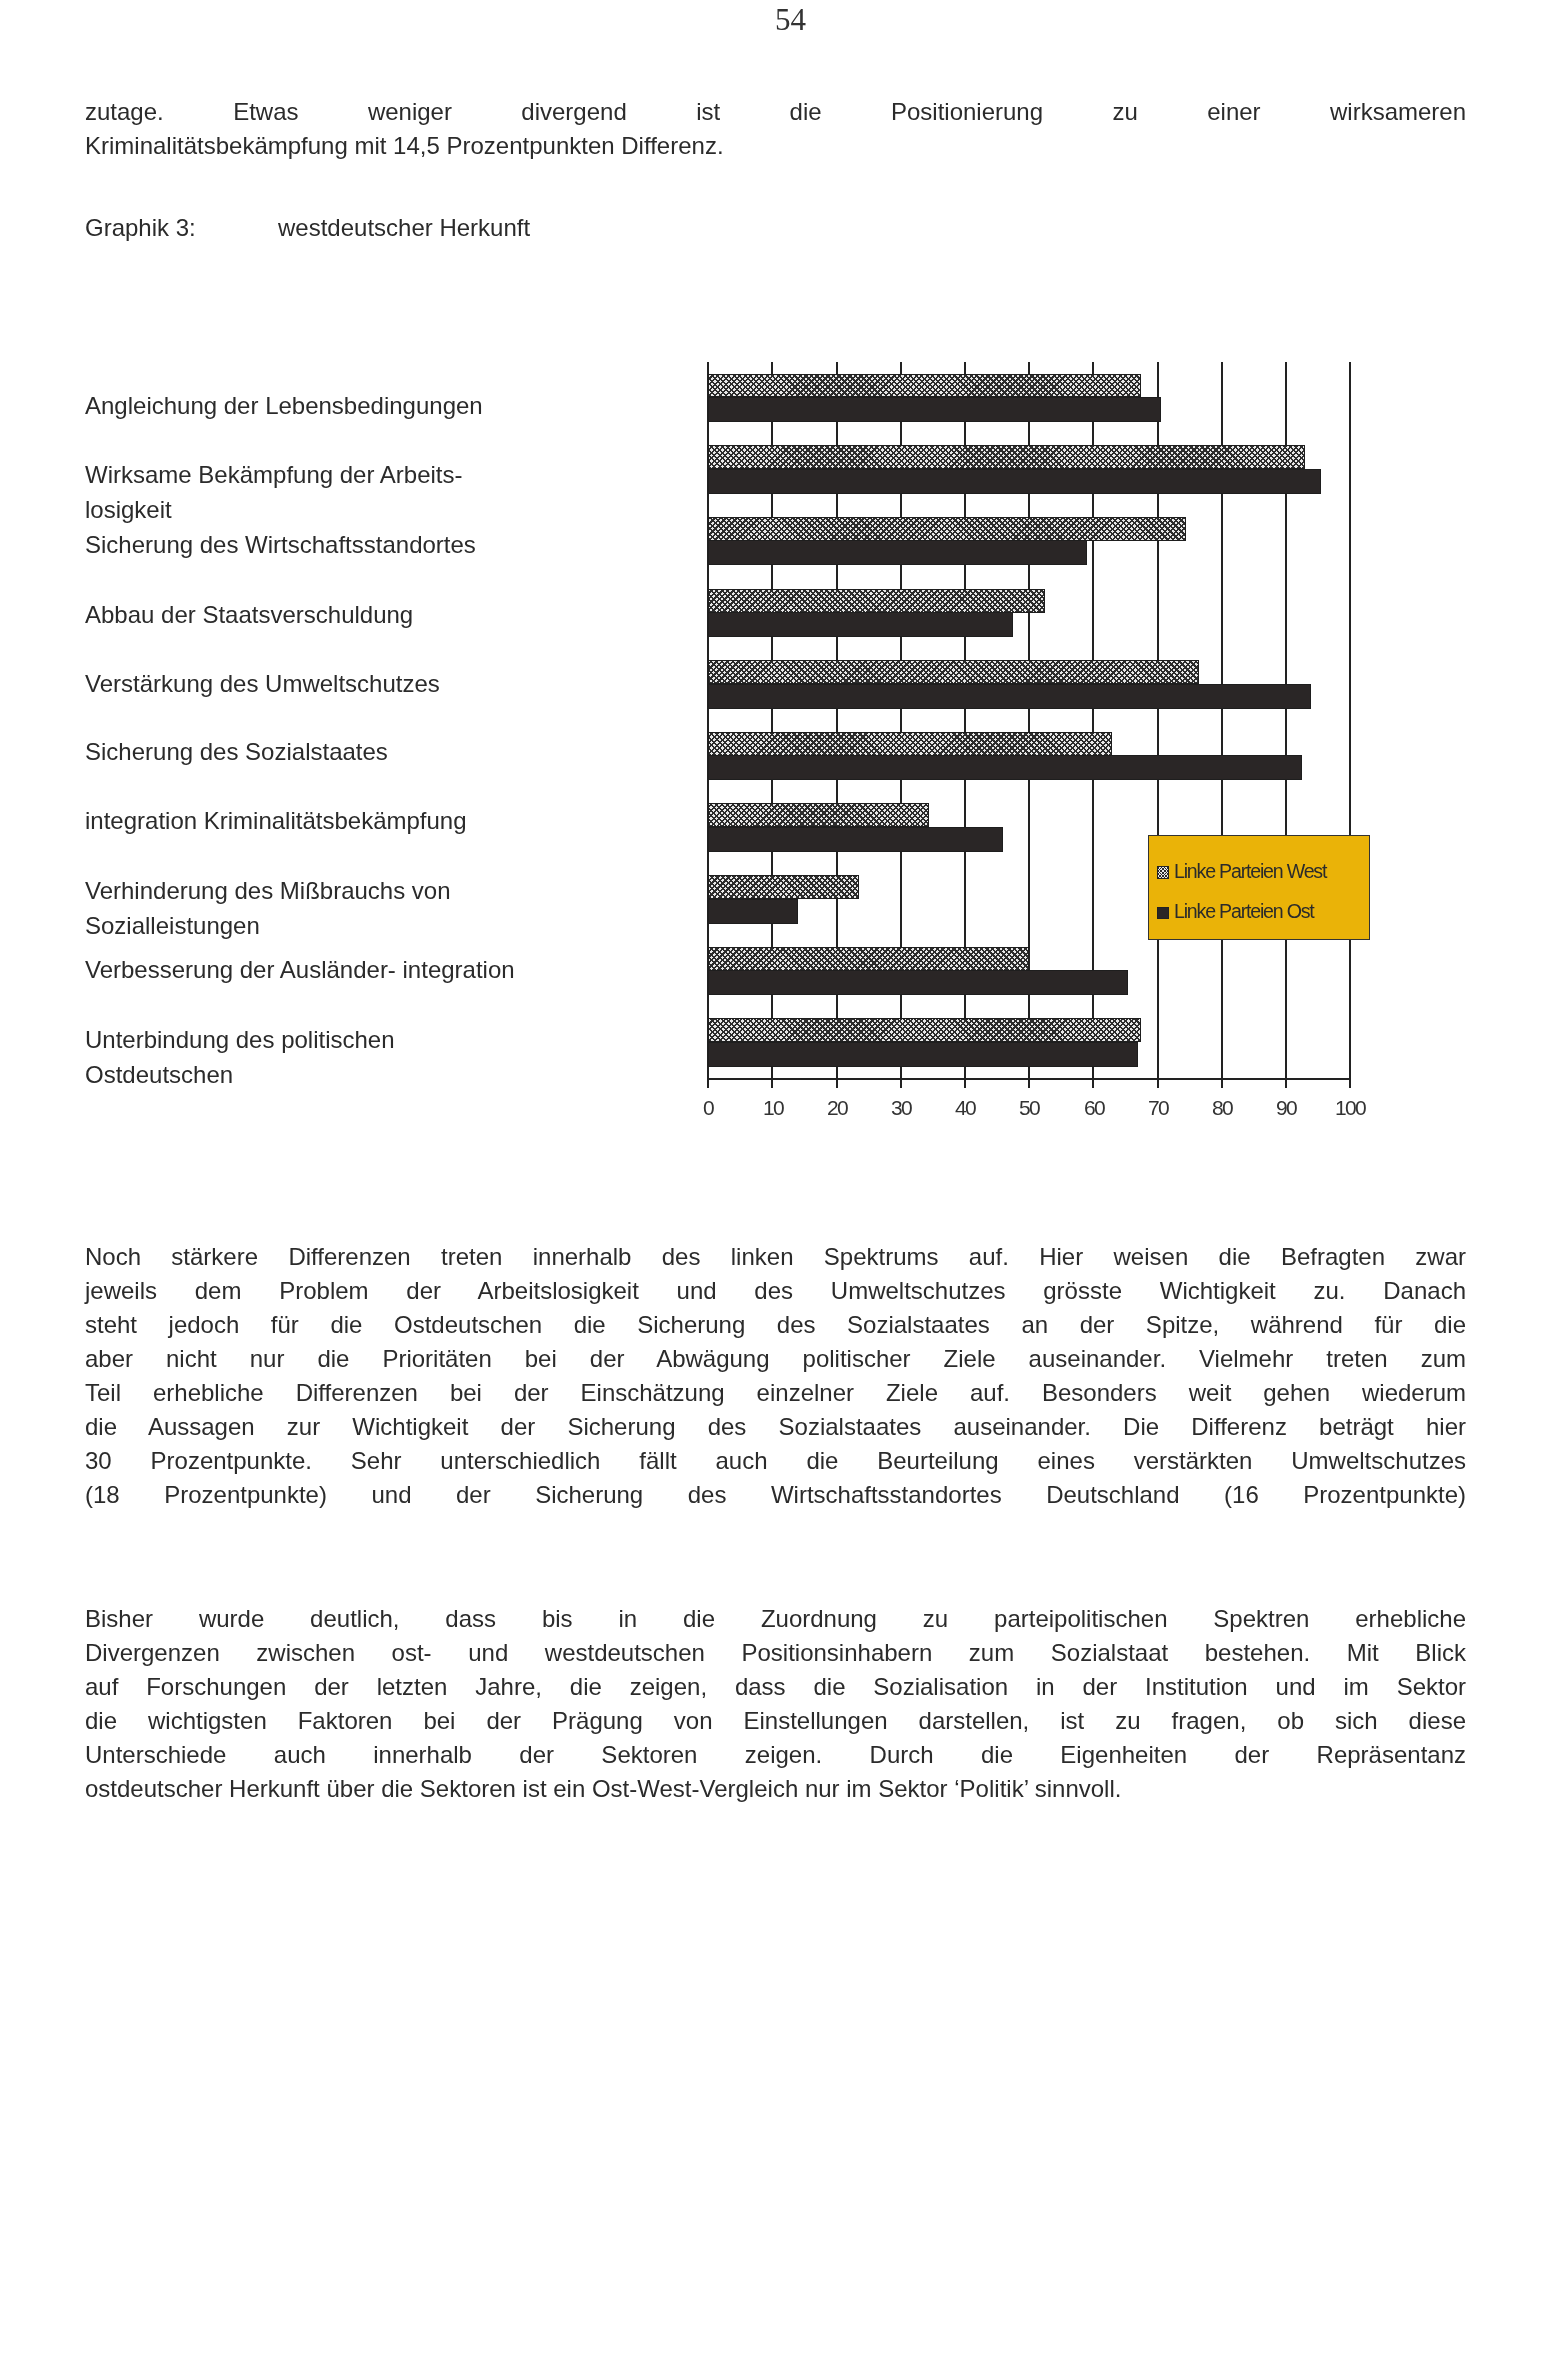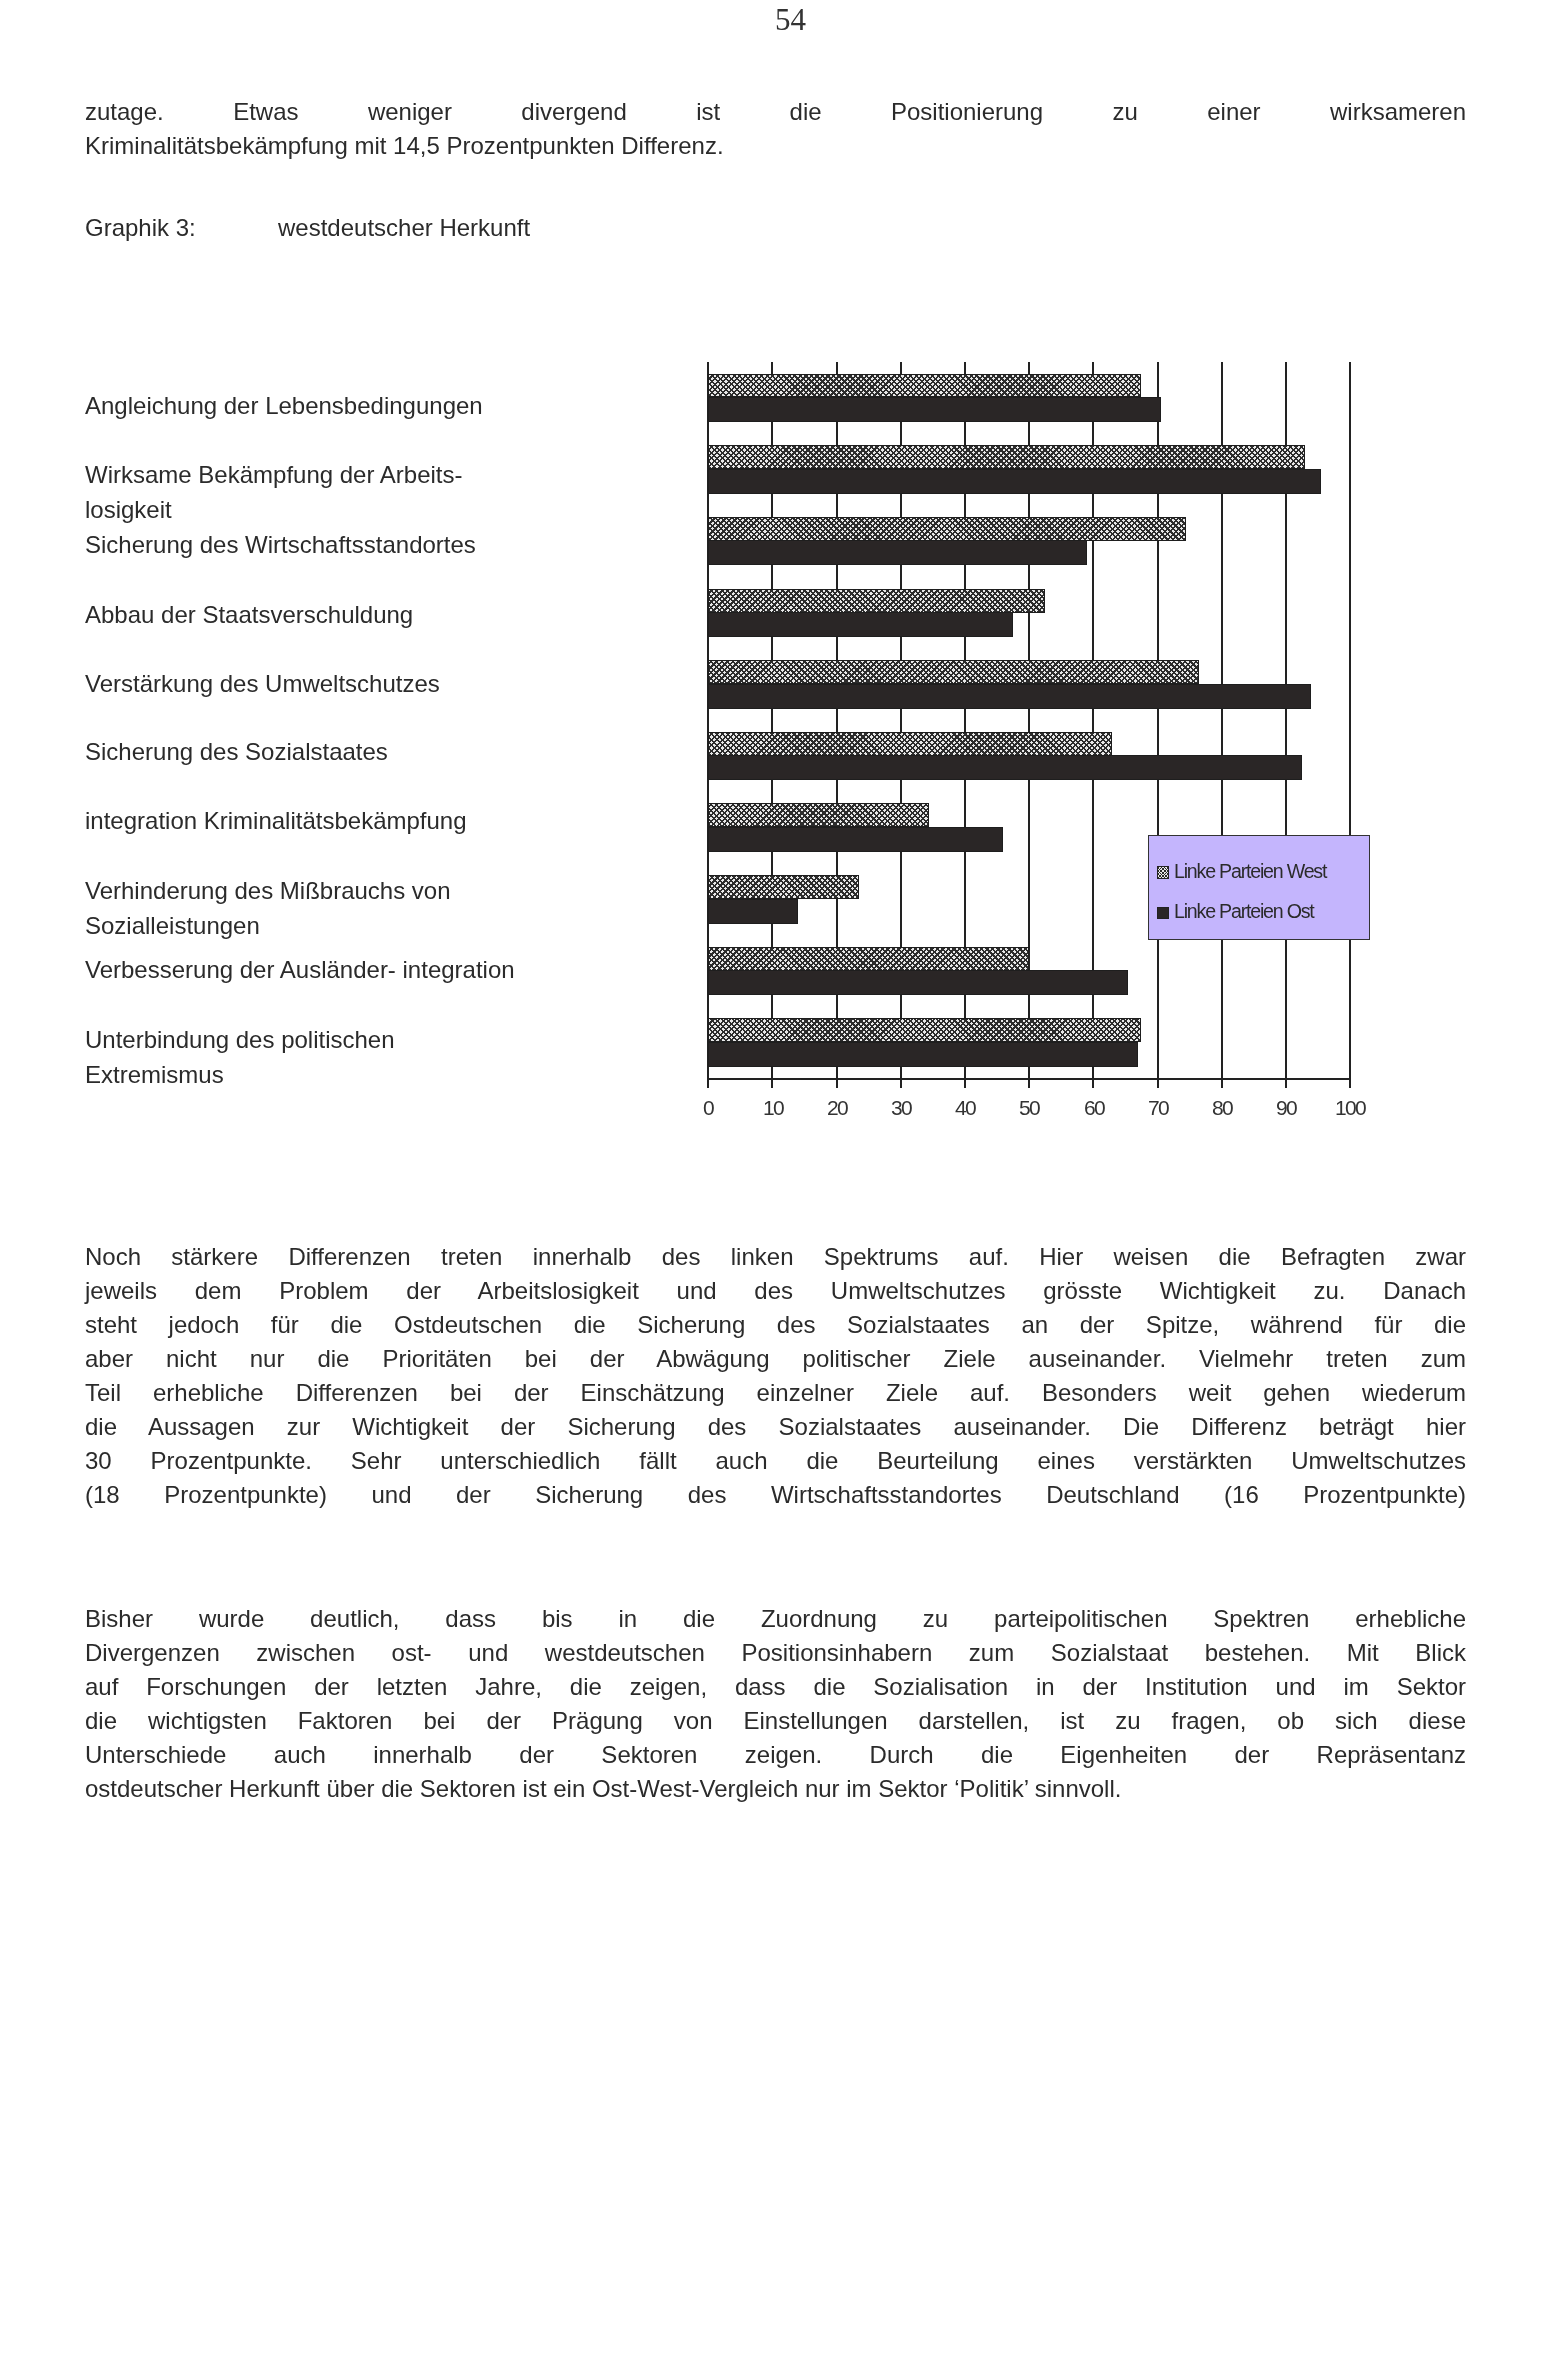--- a/index.html
+++ b/index.html
@@ -23,21 +23,21 @@
   .bar.west { height: 23.5px;
     background-color: #9a9a9a;
     background-image:
       repeating-linear-gradient(45deg, #2c2c2c 0 1.6px, transparent 1.6px 3.9px),
       repeating-linear-gradient(-45deg, #2c2c2c 0 1.6px, transparent 1.6px 3.9px);
     background-color: #e8e8e8; }
   .bar.east { height: 25px; background: #2a2626; }
   .tick-label { position: absolute; top: 1096px; font-size: 21px; width: 47px; margin-left: -23.5px;
                 text-align: center; letter-spacing: -1.6px; color: #333; }
   .legend { position: absolute; left: 1148px; top: 835px; width: 222px; height: 105px;
-            background: #c4b5fd; border: 1.6px solid #333; box-sizing: border-box; }
+            background: #eab308; border: 1.6px solid #333; box-sizing: border-box; }
   .legend-item { position: absolute; left: 7.8px; font-size: 19.6px; letter-spacing: -1.2px; white-space: nowrap; }
   .legend-swatch { display: inline-block; width: 12.5px; height: 12.5px; vertical-align: middle; margin-right: 4.7px;
                    border: 0.8px solid #222; box-sizing: border-box; }
   .legend-swatch.west { background-color: #e8e8e8;
     background-image:
       repeating-linear-gradient(45deg, #2c2c2c 0 0.8px, transparent 0.8px 2.3px),
       repeating-linear-gradient(-45deg, #2c2c2c 0 0.8px, transparent 0.8px 2.3px); }
   .legend-swatch.east { background: #2a2626; }
 </style>
 </head>
@@ -83,21 +83,21 @@
       </div>
       <div class="ylabel" style="top: 873px;">
         <div>Verhinderung des Mißbrauchs von</div>
         <div>Sozialleistungen</div>
       </div>
       <div class="ylabel" style="top: 952px;">
         <div>Verbesserung der Ausländer- integration</div>
       </div>
       <div class="ylabel" style="top: 1022px;">
         <div>Unterbindung des politischen</div>
-        <div>Extremismus</div>
+        <div>Ostdeutschen</div>
       </div>
     </div>
   <div class="plot" id="plot">
     <div class="axis-line"></div>
   <div class="gridline" style="left: -0.8px;"></div>
       <div class="gridline" style="left: 63px;"></div>
       <div class="gridline" style="left: 128px;"></div>
       <div class="gridline" style="left: 192px;"></div>
       <div class="gridline" style="left: 256px;"></div>
       <div class="gridline" style="left: 320px;"></div>

